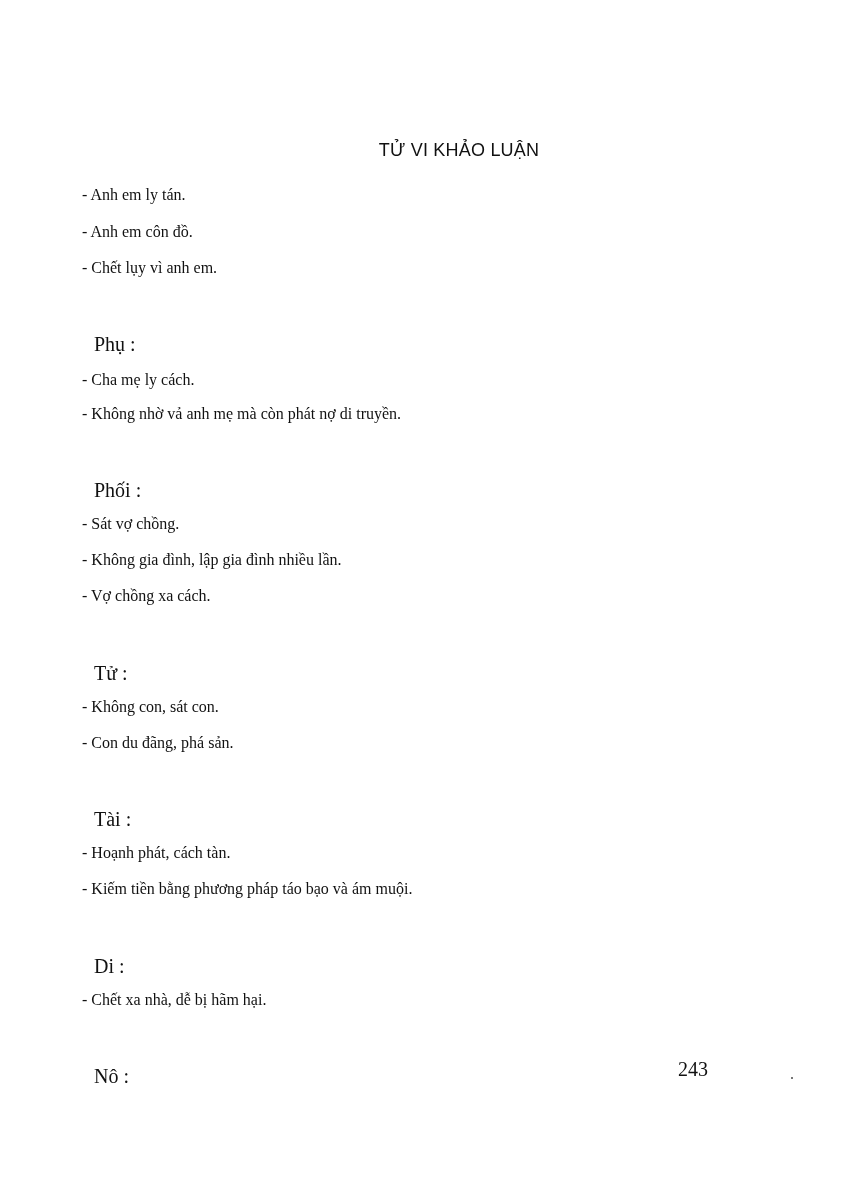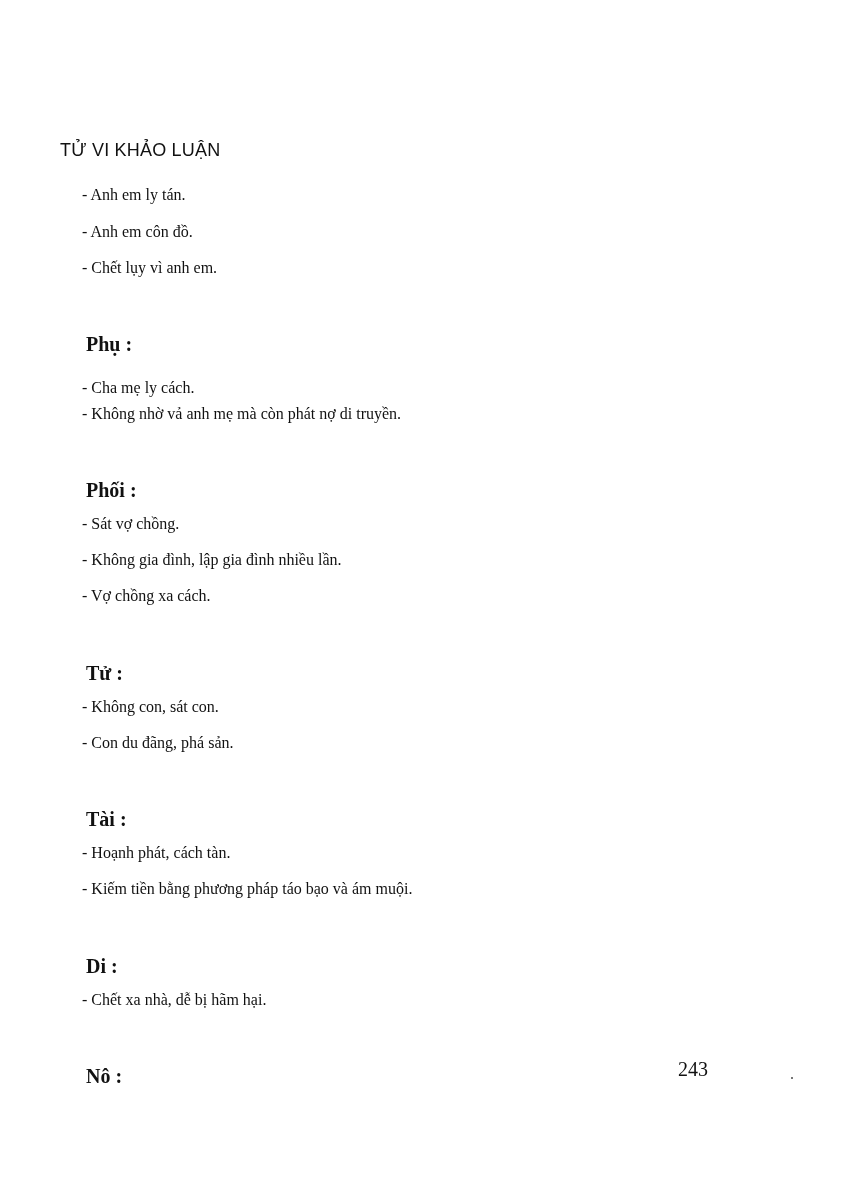--- a/index.html
+++ b/index.html
@@ -1,36 +1,36 @@
 <!DOCTYPE html>
 <html><head>
   <meta charset="utf-8">
   <style>
     html, body { margin: 0; padding: 0; background: #ffffff; }
     body { width: 858px; height: 1200px; position: relative; overflow: hidden;
            font-family: "Liberation Serif", serif; color: #111; }
-    .header { position: absolute; left: 0; width: 858px; top: 140px; text-align: left;
+    .header { position: absolute; left: 0; width: 858px; top: 140px; text-align: center;
               font-family: "Liberation Sans", sans-serif; font-size: 18px; letter-spacing: 0.2px;
               padding-left: 60px; box-sizing: border-box; }
     .line { position: absolute; left: 82px; font-size: 16px; white-space: nowrap; }
-    .heading { position: absolute; left: 86px; font-size: 20px; font-weight: bold; white-space: nowrap; }
+    .heading { position: absolute; left: 94px; font-size: 20px; font-weight: normal; white-space: nowrap; }
     .pagenum { position: absolute; left: 678px; top: 1058px; font-size: 20px; }
     .dot { position: absolute; left: 791px; top: 1077px; width: 2px; height: 2px; background: #777; }
   </style>
 </head>
 <body>
 
 <div class="header">TỬ VI KHẢO LUẬN</div>
 
 <div class="line" style="top:186px">- Anh em ly tán.</div>
 <div class="line" style="top:223px">- Anh em côn đồ.</div>
 <div class="line" style="top:259px">- Chết lụy vì anh em.</div>
 
 <div class="heading" style="top:333px">Phụ :</div>
-<div class="line" style="top:379px">- Cha mẹ ly cách.</div>
+<div class="line" style="top:371px">- Cha mẹ ly cách.</div>
 <div class="line" style="top:405px">- Không nhờ vả anh mẹ mà còn phát nợ di truyền.</div>
 
 <div class="heading" style="top:479px">Phối :</div>
 <div class="line" style="top:515px">- Sát vợ chồng.</div>
 <div class="line" style="top:551px">- Không gia đình, lập gia đình nhiều lần.</div>
 <div class="line" style="top:587px">- Vợ chồng xa cách.</div>
 
 <div class="heading" style="top:662px">Tử :</div>
 <div class="line" style="top:698px">- Không con, sát con.</div>
 <div class="line" style="top:734px">- Con du đãng, phá sản.</div>

